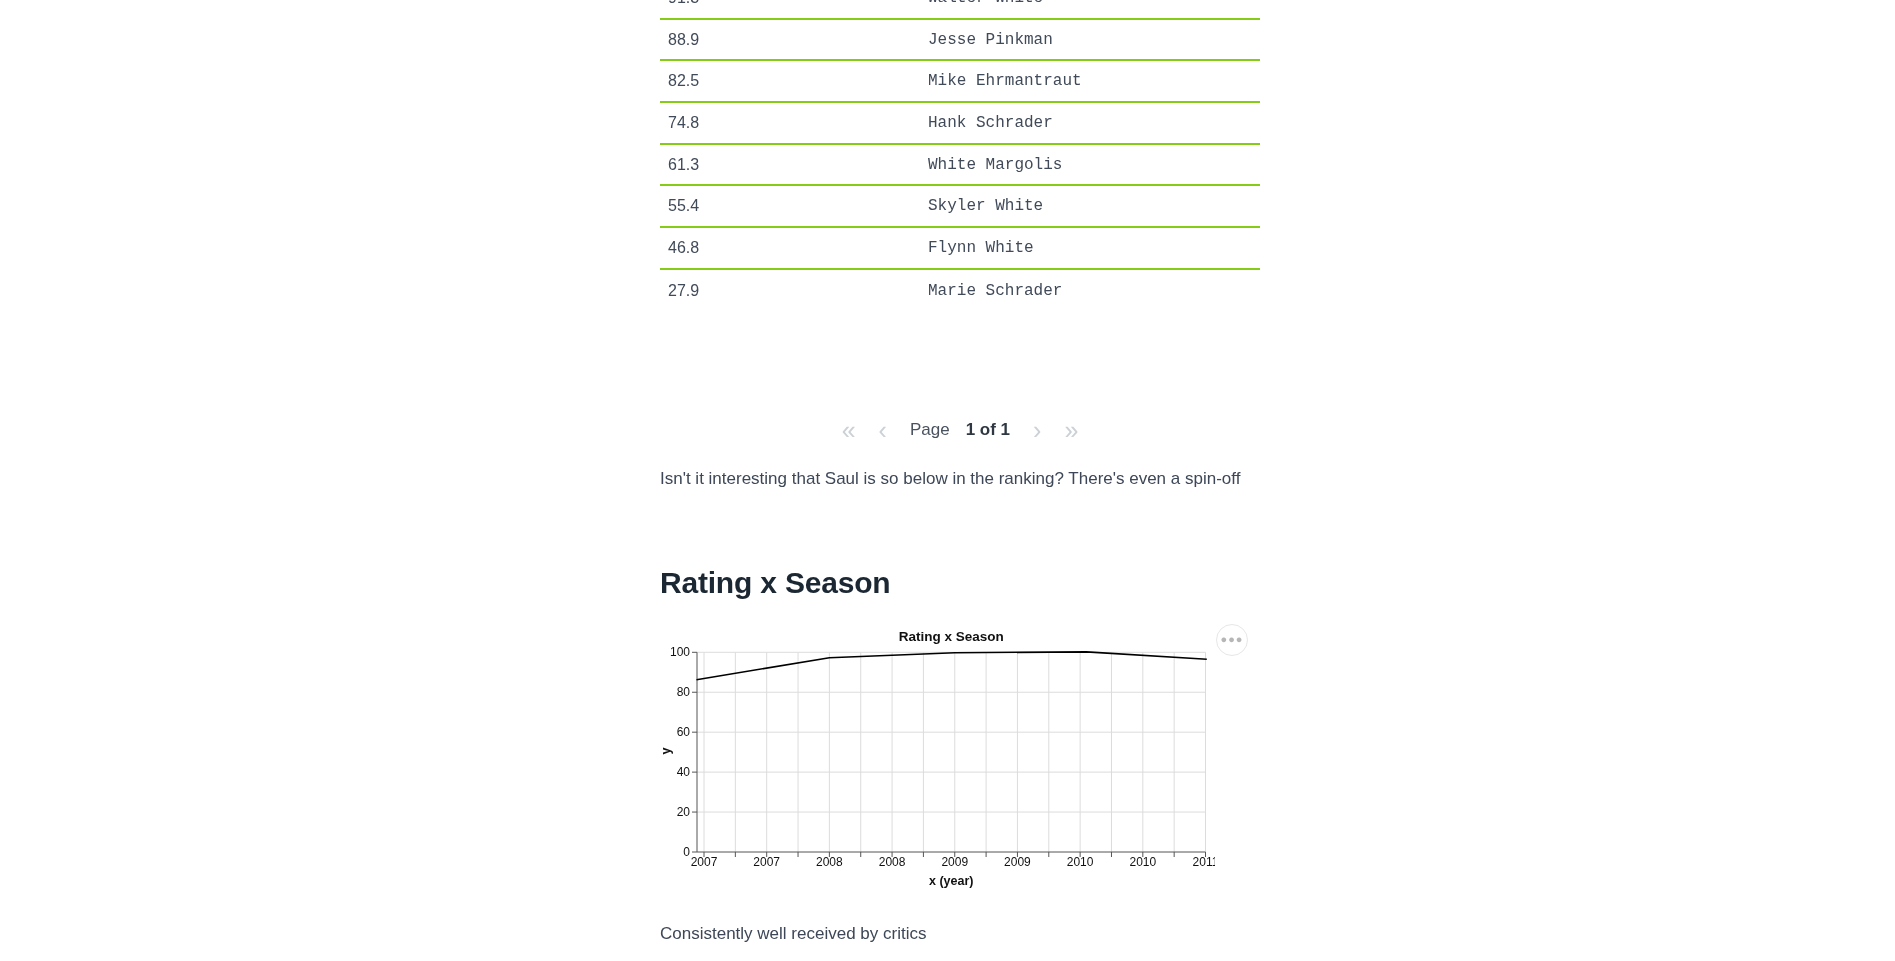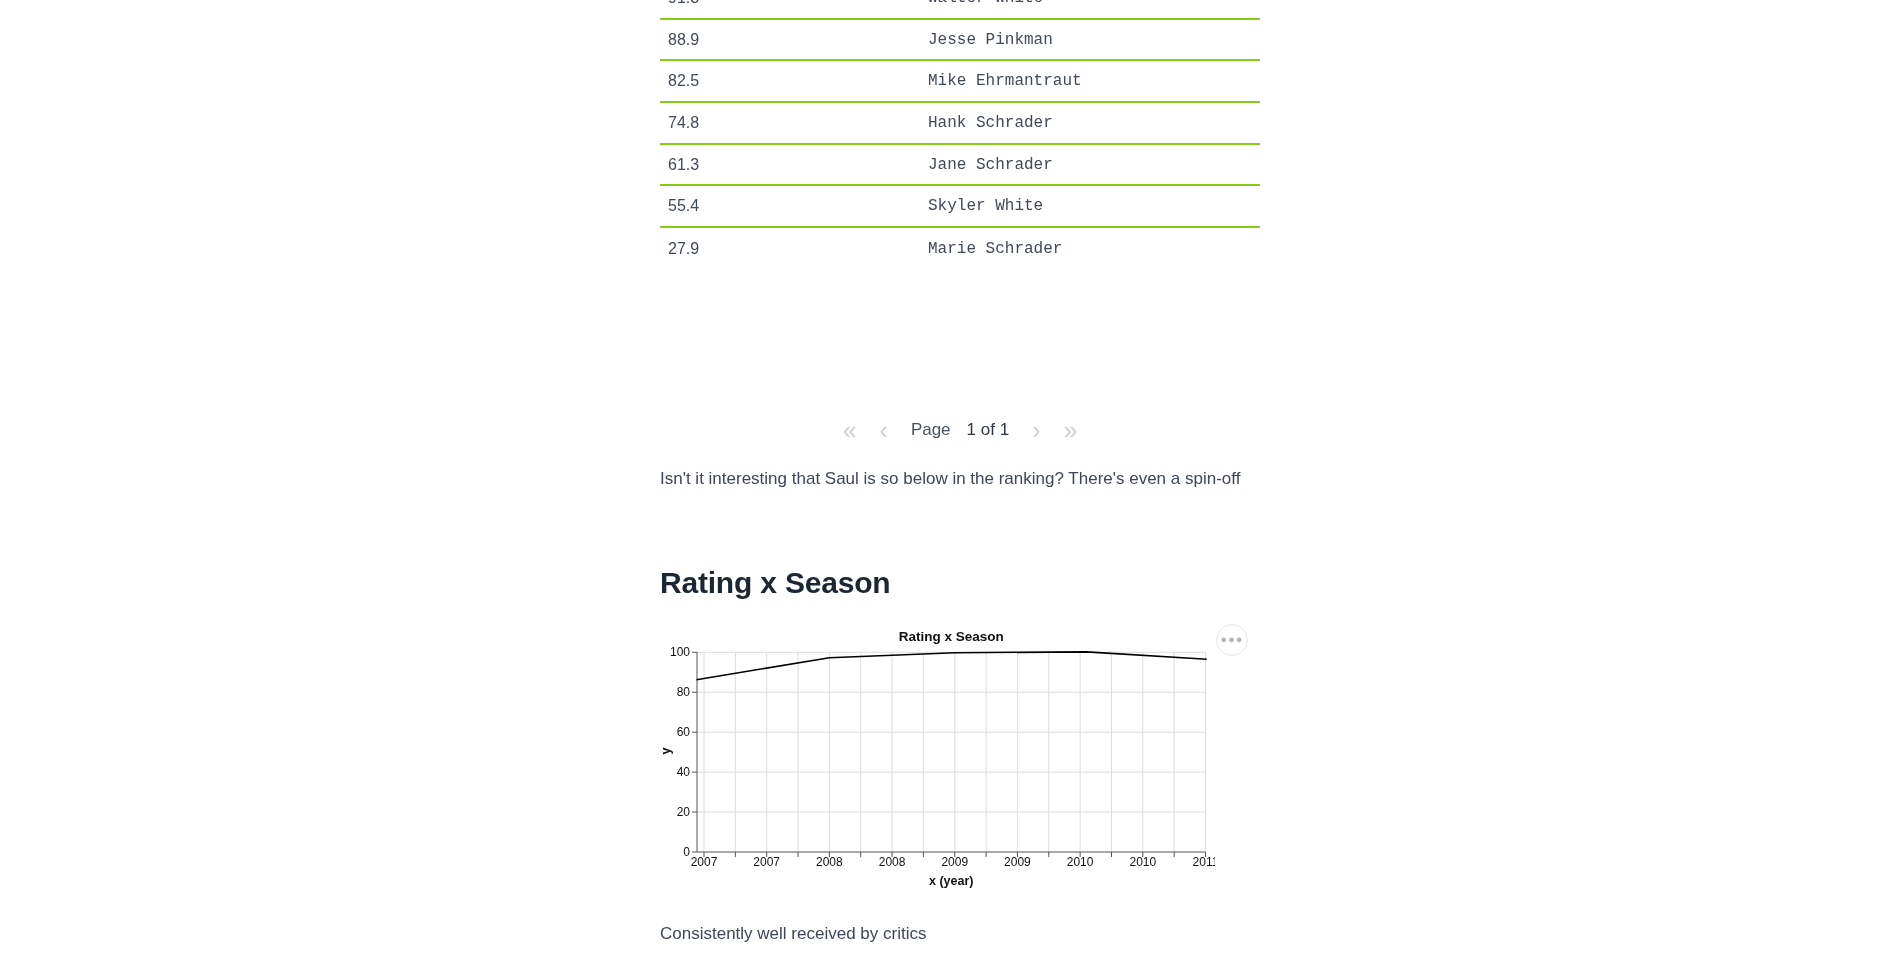--- a/index.html
+++ b/index.html
@@ -23,21 +23,21 @@
   .pager{
     position:absolute;left:660px;top:414px;width:600px;height:32px;
     display:flex;align-items:center;justify-content:center;gap:23px;
   }
   .pager button{
     background:none;border:none;padding:0;margin:0;cursor:default;
     font-size:25px;line-height:1;color:#ccd1d7;
     font-family:"Liberation Sans","DejaVu Sans",sans-serif;
   }
   .page-label{font-size:17px;color:#49525f;white-space:nowrap;}
-  .page-label b{color:#2e3742;font-weight:normal;margin-left:16px;}
+  .page-label b{color:#2e3742;font-weight:bold;margin-left:16px;}
   
   .note{
     position:absolute;left:660px;width:612px;
     font-size:17px;line-height:29px;color:#3d4757;
   }
   .note-saul{top:464px;}
   .note-critics{top:919px;}
   h2.section{
     position:absolute;left:660px;top:566px;margin:0;
     font-size:30px;font-weight:bold;color:#1b2733;letter-spacing:-0.2px;
@@ -70,25 +70,29 @@
     <div class="trow">
       <span class="cell score">82.5</span>
       <span class="cell name">Mike Ehrmantraut</span>
     </div>
     <div class="trow">
       <span class="cell score">74.8</span>
       <span class="cell name">Hank Schrader</span>
     </div>
     <div class="trow">
       <span class="cell score">61.3</span>
-      <span class="cell name">Jane Schrader</span>
+      <span class="cell name">White Margolis</span>
     </div>
     <div class="trow">
       <span class="cell score">55.4</span>
       <span class="cell name">Skyler White</span>
+    </div>
+    <div class="trow">
+      <span class="cell score">46.8</span>
+      <span class="cell name">Flynn White</span>
     </div>
     <div class="trow">
       <span class="cell score">27.9</span>
       <span class="cell name">Marie Schrader</span>
     </div>
   </div>
 
 <div class="pager">
   <button>«</button>
   <button>‹</button>

